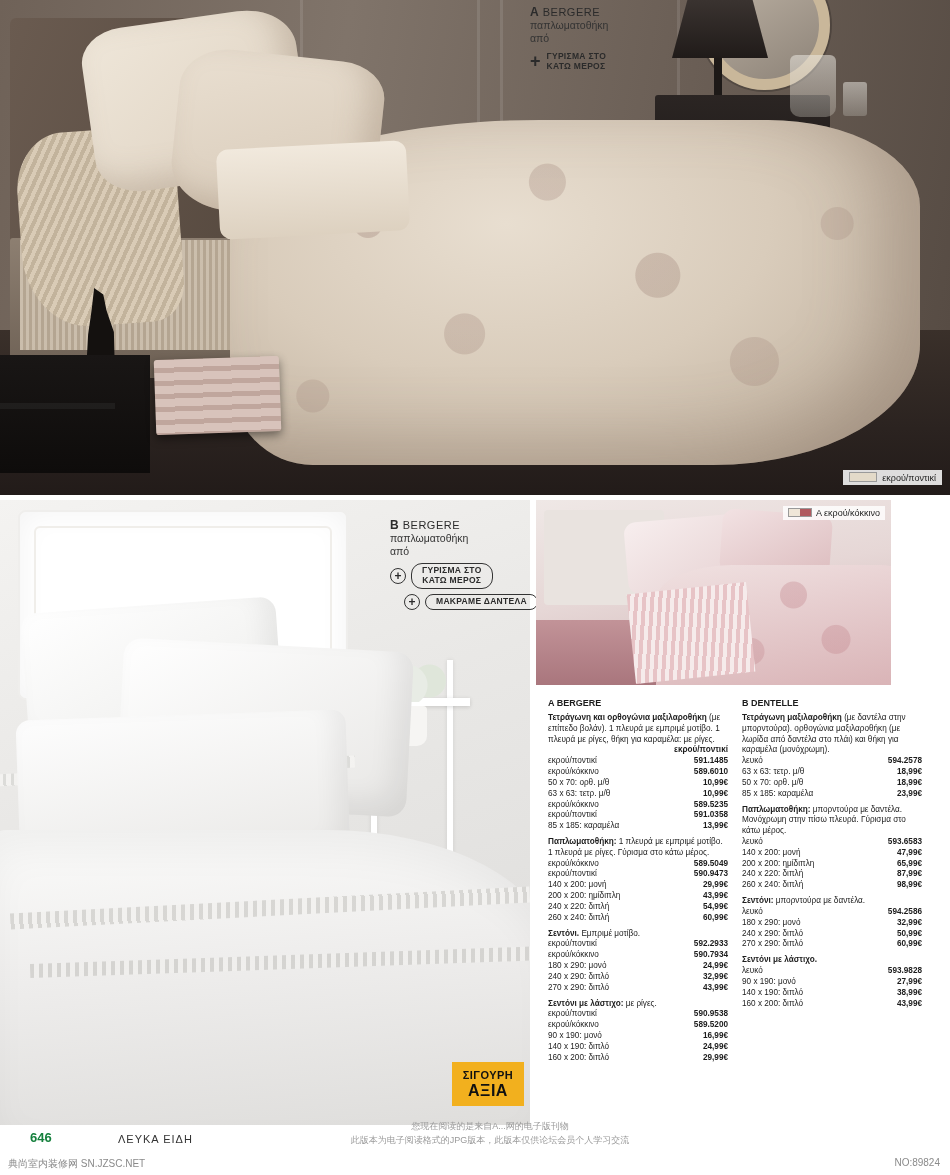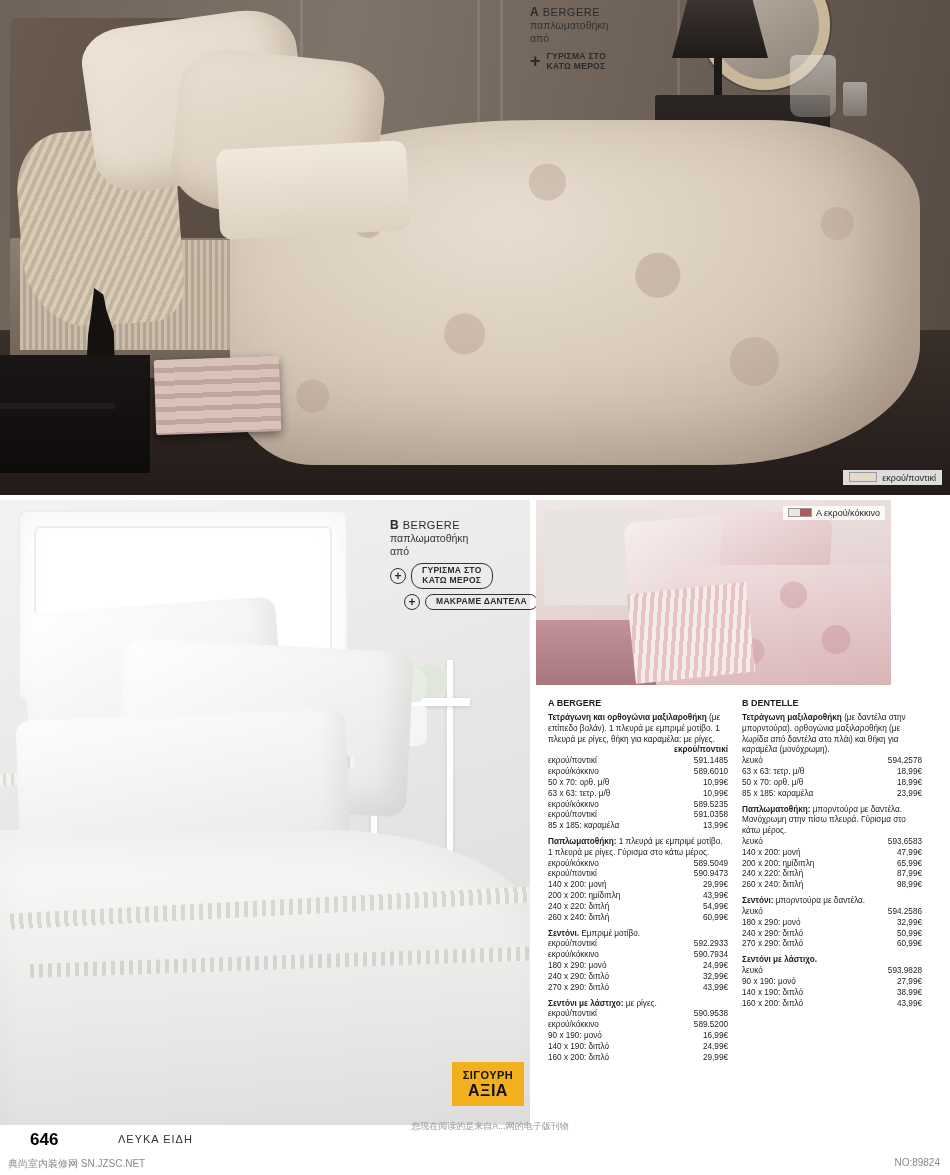--- a/index.html
+++ b/index.html
@@ -285,39 +285,39 @@
     display:flex; gap:14px;
     font-size:8.2px; line-height:1.32; color:#1c1c1c;
   }
   .col { width:180px; }
   .col h3 { font-size:9px; margin:0 0 3px 0; font-weight:bold; }
   .col .sq { display:inline-block; width:6px;height:6px;background:#111;margin-right:3px; vertical-align:1px;}
   .col p { margin:0 0 5px 0; text-align:justify; }
   .col .head { font-weight:bold; }
   .row { display:flex; justify-content:space-between; }
   .row .d { flex:1; }
-  .row .p { font-weight:normal; white-space:nowrap; padding-left:4px; }
+  .row .p { font-weight:bold; white-space:nowrap; padding-left:4px; }
   .blk { margin-bottom:5px; }
   .ref { text-align:right; font-weight:bold; }
 
   
   .sigouri {
     position:absolute; left:452px; top:1062px; width:72px; height:44px;
     background:#f2b01e; color:#111; text-align:center;
     font-weight:bold; font-size:11px; line-height:1.15; padding-top:7px;
     letter-spacing:.5px;
   }
   .sigouri .ax { font-size:16px;text-align:center; }
 
   
   .footer {
     position:absolute; left:0; top:1125px; width:950px; height:50px;
     background:#ffffff;
   }
-  .pg-num { position:absolute; left:30px; top:1130px; font-size:17px; font-weight:bold; color:#000000; }
+  .pg-num { position:absolute; left:30px; top:1130px; font-size:13px; font-weight:bold; color:#15803d; }
   .pg-cat { position:absolute; left:118px; top:1133px; font-size:11px; color:#333; letter-spacing:1px; }
   .wm-cn {
     position:absolute; left:290px; top:1120px; width:400px;
     font-size:9px; color:#9a9a9a; line-height:1.5; text-align:center;
   }
   .wm-left { position:absolute; left:8px; top:1157px; font-size:10px; color:#8a8a8a; }
   .wm-right { position:absolute; right:10px; top:1157px; font-size:10px; color:#8a8a8a; }
 </style>
 </head>
 <body>
@@ -629,15 +629,16 @@
 <div class="sigouri">
   <div>ΣΙΓΟΥΡΗ</div>
   <div class="ax">ΑΞΙΑ</div>
 </div>
 
 <div class="footer"></div>
 <div class="pg-num">646</div>
 <div class="pg-cat">ΛΕΥΚΑ ΕΙΔΗ</div>
 <div class="wm-cn">
   <div>您现在阅读的是来自A...网的电子版刊物</div>
+  <div>此版本为电子阅读格式的JPG版本，此版本仅供论坛会员个人学习交流</div>
 </div>
 <div class="wm-left">典尚室内装修网  SN.JZSC.NET</div>
 <div class="wm-right">NO:89824</div>
 
 </body></html>

